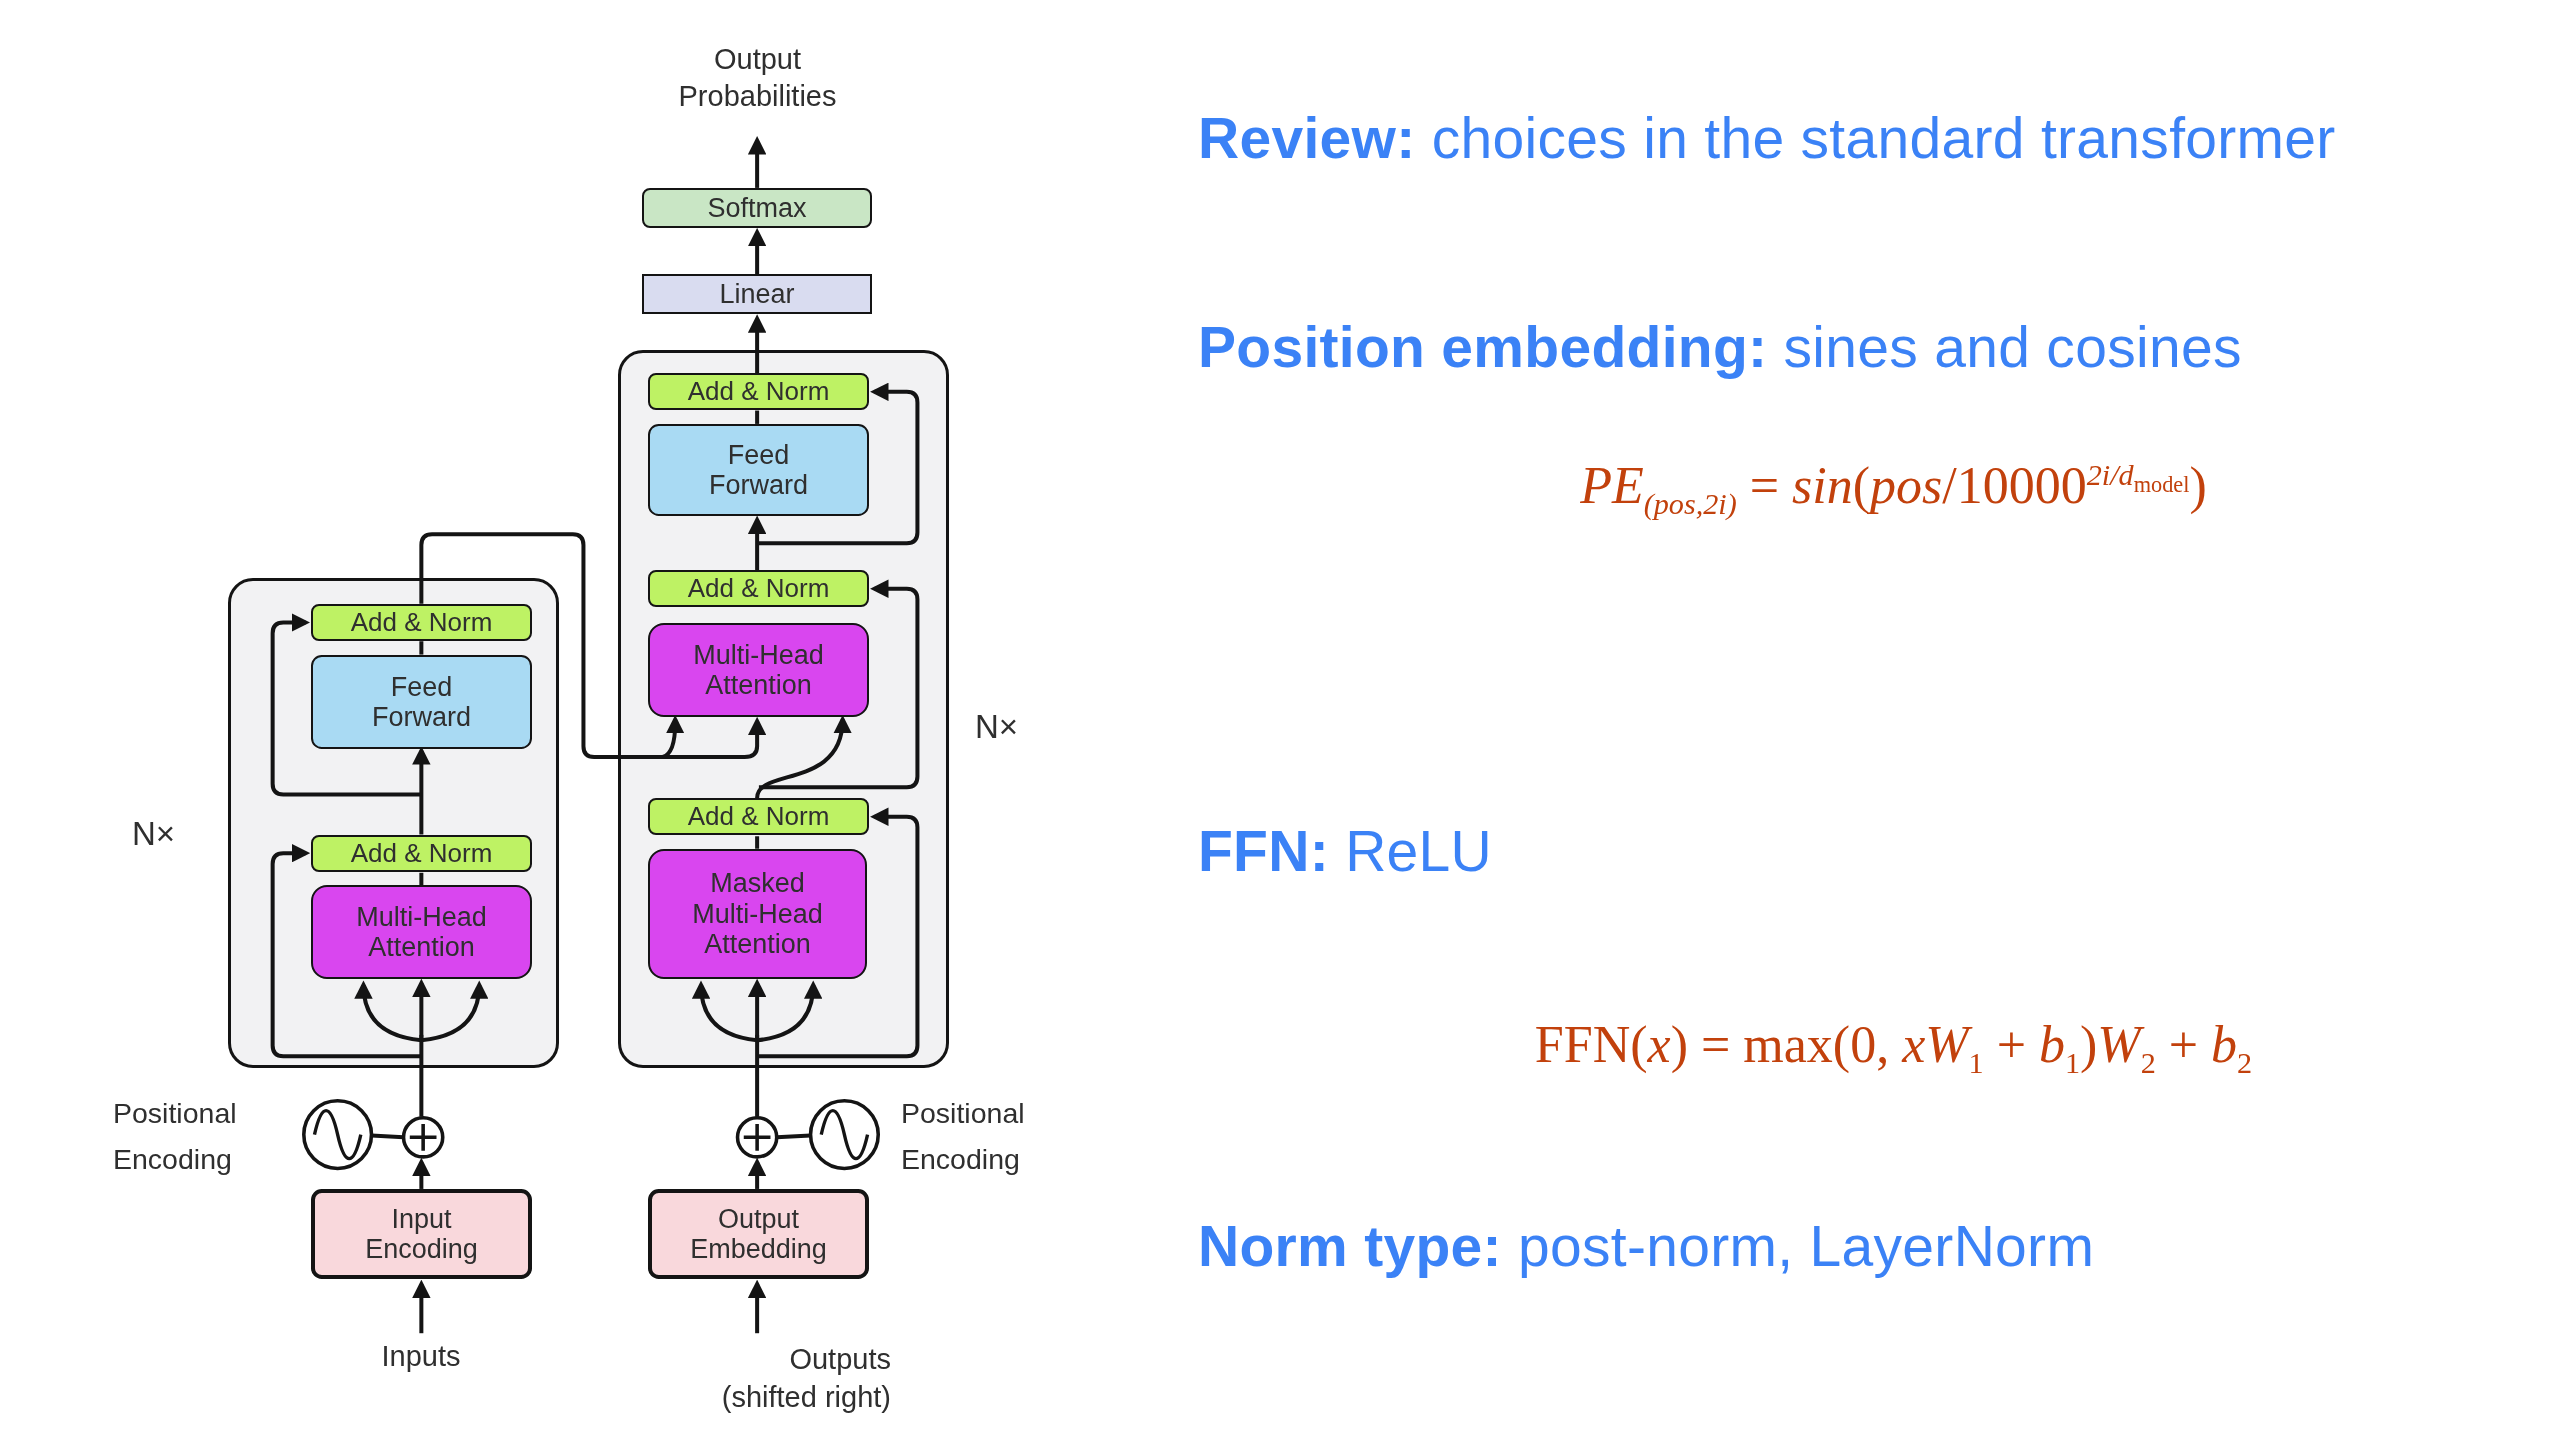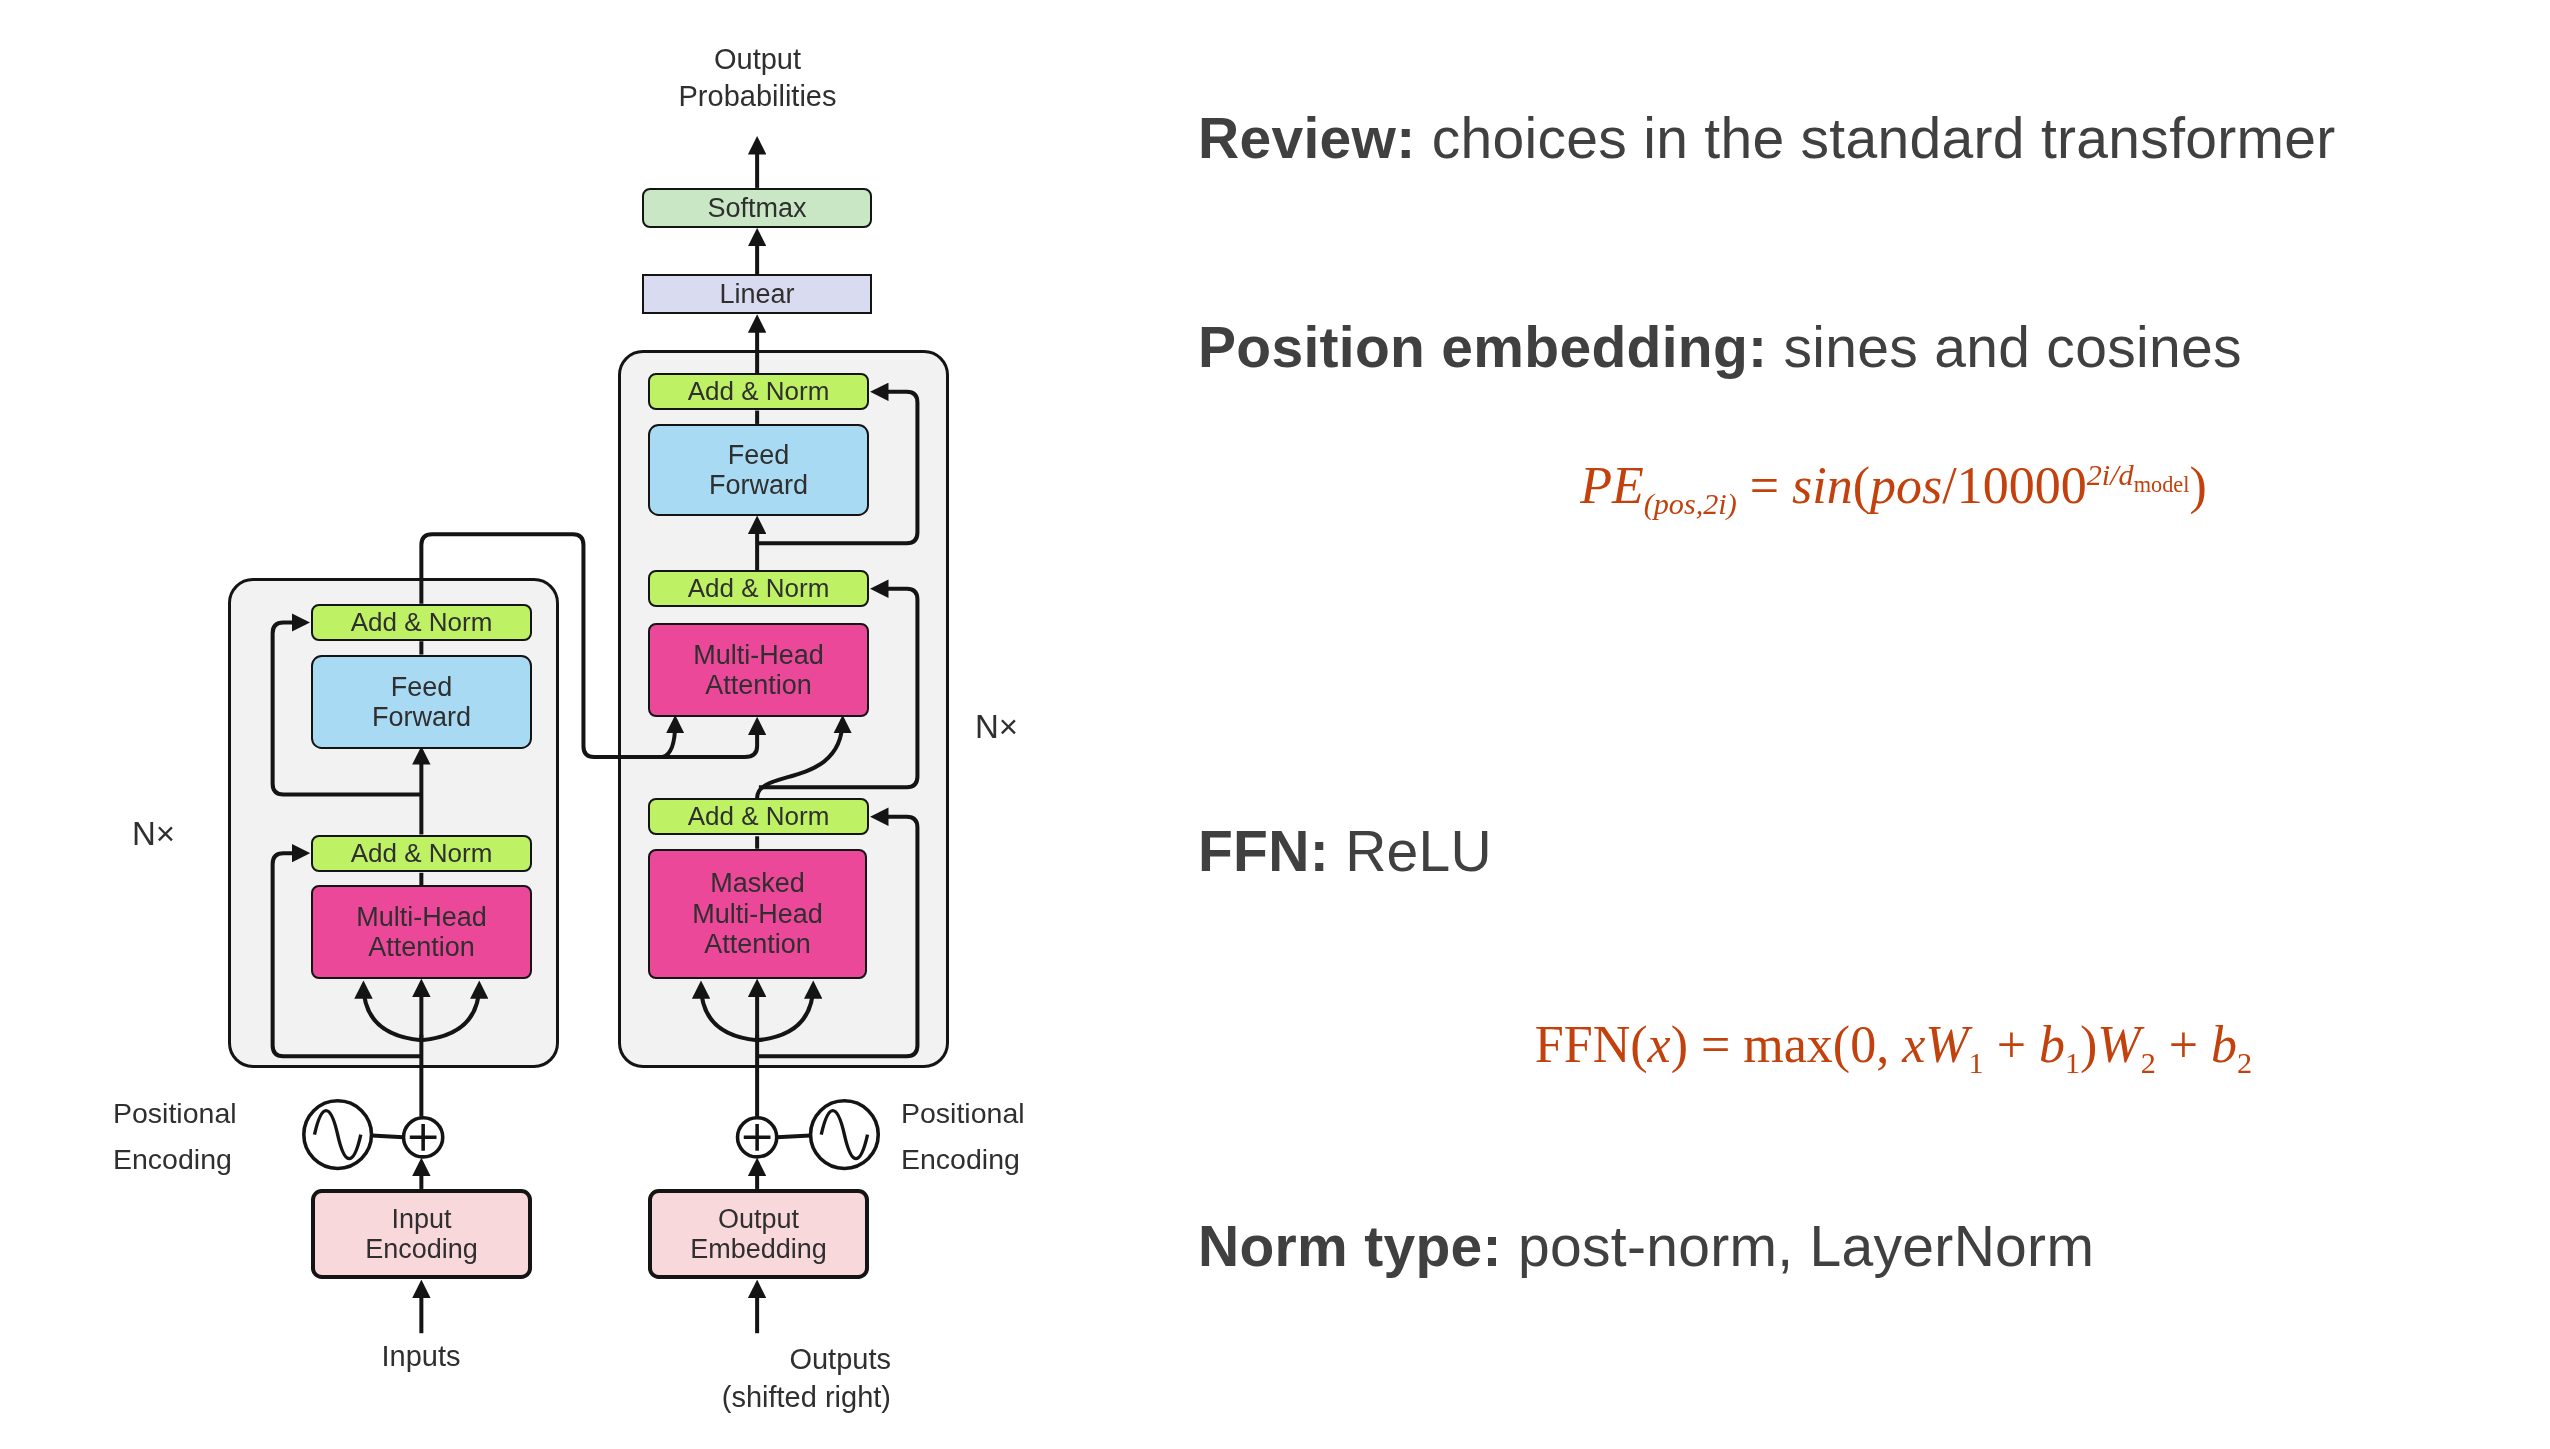--- a/index.html
+++ b/index.html
@@ -4,26 +4,26 @@
 <style>
   html,body{margin:0;padding:0;background:#ffffff;}
   body{width:2550px;height:1449px;position:relative;font-family:"Liberation Sans",sans-serif;color:#262626;overflow:hidden;}
   .panel{position:absolute;background:#f2f2f3;border:3.1px solid #141414;border-radius:25px;z-index:1;box-sizing:border-box;}
   #wires{position:absolute;left:0;top:0;z-index:2;pointer-events:none;}
   .box{position:absolute;display:flex;align-items:center;justify-content:center;text-align:center;
        border:2.7px solid #141414;border-radius:9px;font-size:27px;line-height:1.13;
        white-space:pre-line;box-sizing:border-box;color:#2f2f2f;z-index:3;background:#fff;}
   .addnorm{background:#bef264;font-size:26px;border-radius:8px;}
   .ff{background:#a9daf3;border-radius:10.7px;}
-  .mha{background:#ec4899;border-radius:8px;}
+  .mha{background:#d946ef;border-radius:16px;}
   .emb{background:#f9d8dc;border-width:4.5px;border-radius:10.7px;}
   .softmax{background:#c9e6c5;border-radius:8px;}
   .linear{background:#d9dcf0;border-radius:0;}
   .lbl{position:absolute;text-align:center;white-space:pre-line;color:#2f2f2f;z-index:3;}
-  .note{position:absolute;font-size:57px;color:#404040;letter-spacing:0.3px;z-index:3;}
+  .note{position:absolute;font-size:57px;color:#3b82f6;letter-spacing:0.3px;z-index:3;}
   .note b{font-weight:700;}
   .math{position:absolute;font-family:"Liberation Serif",serif;font-size:52px;color:#c2410c;z-index:3;text-align:center;}
   .math .it{font-style:italic;}
   .math .rm{font-style:normal;}
   .math sub{font-size:58%;line-height:0;}
   .math sup{font-size:58%;line-height:0;}
   .math sup sub{font-size:74%;}
   .mline{margin:0 0 23px 0;}
 </style>
 </head>

